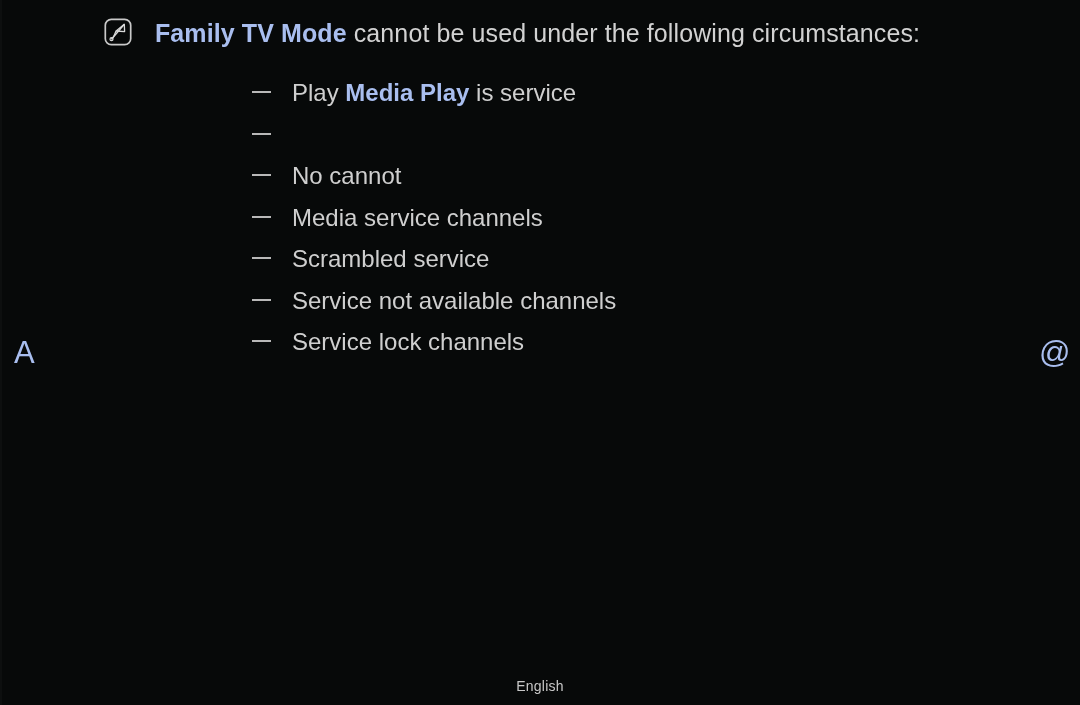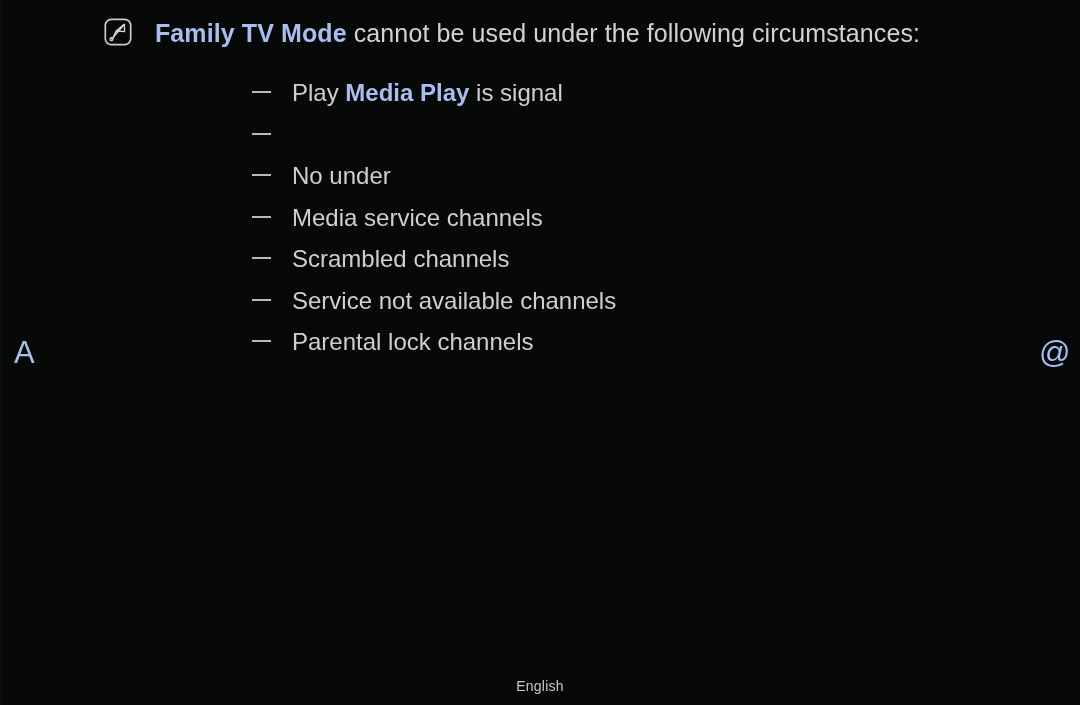--- a/index.html
+++ b/index.html
@@ -155,54 +155,54 @@
 
       <div id="note-title">
         <span class="hl">Family TV Mode</span><span> cannot be used under the following circumstances:</span>
       </div>
     </div>
 
     <ul id="note-list">
       <li>
         <span class="dash"></span>
         <span class="li-text">
-          <span>Play </span><span class="hl">Media Play</span><span> is signal</span>
-        </span>
-      </li>
-      <li>
-        <span class="dash"></span>
-      </li>
-      <li>
-        <span class="dash"></span>
-        <span class="li-text">
-          <span>No under</span><span class="hl"></span><span></span>
+          <span>Play </span><span class="hl">Media Play</span><span> is service</span>
+        </span>
+      </li>
+      <li>
+        <span class="dash"></span>
+      </li>
+      <li>
+        <span class="dash"></span>
+        <span class="li-text">
+          <span>No cannot</span><span class="hl"></span><span></span>
         </span>
       </li>
       <li>
         <span class="dash"></span>
         <span class="li-text">
           <span>Media service channels</span><span class="hl"></span><span></span>
         </span>
       </li>
       <li>
         <span class="dash"></span>
         <span class="li-text">
-          <span>Scrambled channels</span><span class="hl"></span><span></span>
+          <span>Scrambled service</span><span class="hl"></span><span></span>
         </span>
       </li>
       <li>
         <span class="dash"></span>
         <span class="li-text">
           <span>Service not available channels</span><span class="hl"></span><span></span>
         </span>
       </li>
       <li>
         <span class="dash"></span>
         <span class="li-text">
-          <span>Parental lock channels</span><span class="hl"></span><span></span>
+          <span>Service lock channels</span><span class="hl"></span><span></span>
         </span>
       </li>
     </ul>
   </div>
 
   <div class="key-glyph" id="key-a">A</div>
 
   <div class="key-glyph" id="key-at">@</div>
 
   <div id="footer-lang">English</div>

